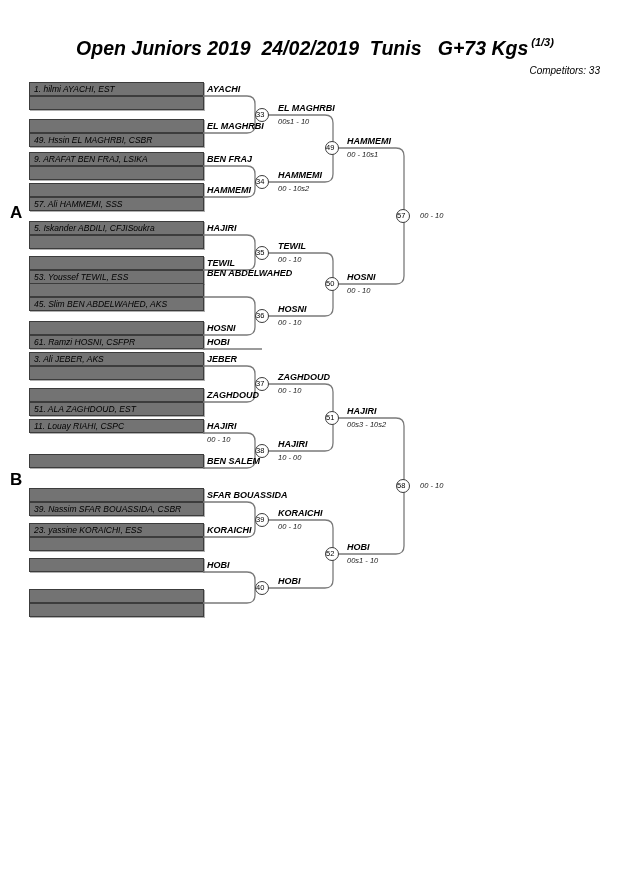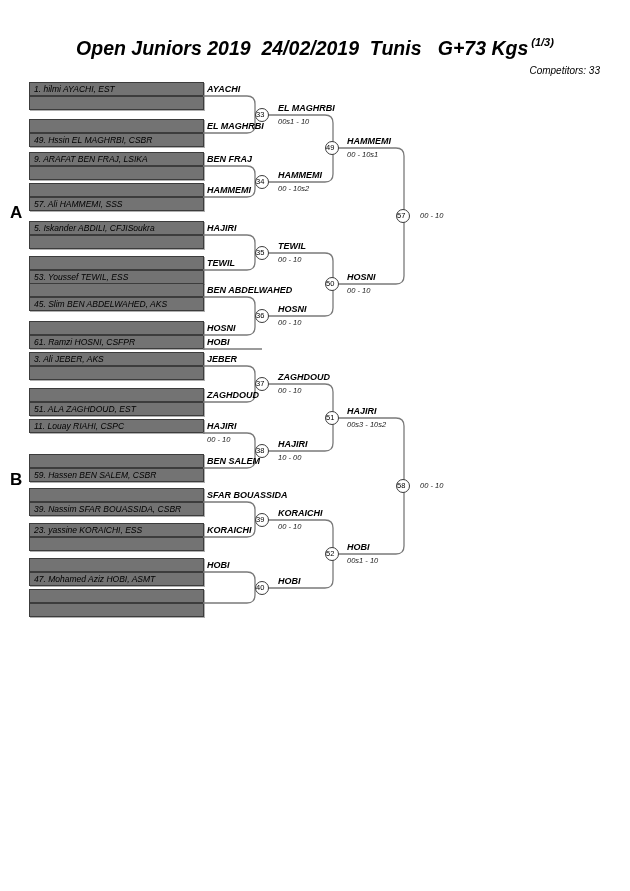--- a/index.html
+++ b/index.html
@@ -55,27 +55,25 @@
   <div class="box" style="top:283px;"></div>
   <div class="box" style="top:297px;">45. Slim BEN ABDELWAHED, AKS</div>
   <div class="box" style="top:321px;"></div>
   <div class="box" style="top:335px;">61. Ramzi HOSNI, CSFPR</div>
   <div class="box" style="top:352px;">3. Ali JEBER, AKS</div>
   <div class="box" style="top:366px;"></div>
   <div class="box" style="top:388px;"></div>
   <div class="box" style="top:402px;">51. ALA ZAGHDOUD, EST</div>
   <div class="box" style="top:419px;">11. Louay RIAHI, CSPC</div>
   <div class="box" style="top:454px;"></div>
-  <div class="box" style="top:468px;">59. Hassen BEN SALEM, CSBR</div>
   <div class="box" style="top:488px;"></div>
   <div class="box" style="top:502px;">39. Nassim SFAR BOUASSIDA, CSBR</div>
   <div class="box" style="top:523px;">23. yassine KORAICHI, ESS</div>
   <div class="box" style="top:537px;"></div>
   <div class="box" style="top:558px;"></div>
-  <div class="box" style="top:572px;">47. Mohamed Aziz HOBI, ASMT</div>
   <div class="box" style="top:589px;"></div>
   <div class="box" style="top:603px;"></div>
 
   <svg class="connectors" viewBox="0 0 630 891" xmlns="http://www.w3.org/2000/svg">
     <path d="M203 96 H247 Q255 96 255 104 V115"></path>
     <path d="M203 133 H247 Q255 133 255 125 V115"></path>
     <path d="M203 166 H247 Q255 166 255 174 V182"></path>
     <path d="M203 197 H247 Q255 197 255 189 V182"></path>
     <path d="M203 235 H247 Q255 235 255 243 V253"></path>
     <path d="M203 270 H247 Q255 270 255 262 V253"></path>
@@ -103,21 +101,21 @@
     <path d="M332 554 H396 Q404 554 404 546 V486"></path>
     <path d="M203 349 H262"></path>
   </svg>
 
   <div class="lbl" style="left:207px; top:84px;">AYACHI</div>
   <div class="lbl" style="left:207px; top:121px;">EL MAGHRBI</div>
   <div class="lbl" style="left:207px; top:154px;">BEN FRAJ</div>
   <div class="lbl" style="left:207px; top:185px;">HAMMEMI</div>
   <div class="lbl" style="left:207px; top:223px;">HAJIRI</div>
   <div class="lbl" style="left:207px; top:258px;">TEWIL</div>
-  <div class="lbl" style="left:207px; top:285px;">BEN ABDELWAHED</div>
+  <div class="lbl" style="left:207px; top:268px;">BEN ABDELWAHED</div>
   <div class="lbl" style="left:207px; top:323px;">HOSNI</div>
   <div class="lbl" style="left:207px; top:354px;">JEBER</div>
   <div class="lbl" style="left:207px; top:390px;">ZAGHDOUD</div>
   <div class="lbl" style="left:207px; top:421px;">HAJIRI</div>
   <div class="score" style="left:207px; top:435px;">00 - 10</div>
   <div class="lbl" style="left:207px; top:456px;">BEN SALEM</div>
   <div class="lbl" style="left:207px; top:490px;">SFAR BOUASSIDA</div>
   <div class="lbl" style="left:207px; top:525px;">KORAICHI</div>
   <div class="lbl" style="left:207px; top:560px;">HOBI</div>
   <div class="lbl" style="left:207px; top:337px;">HOBI</div>

